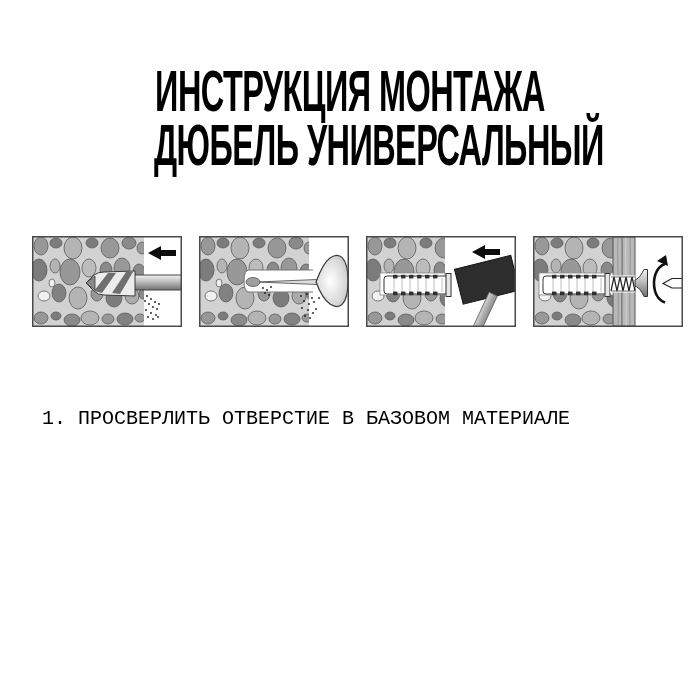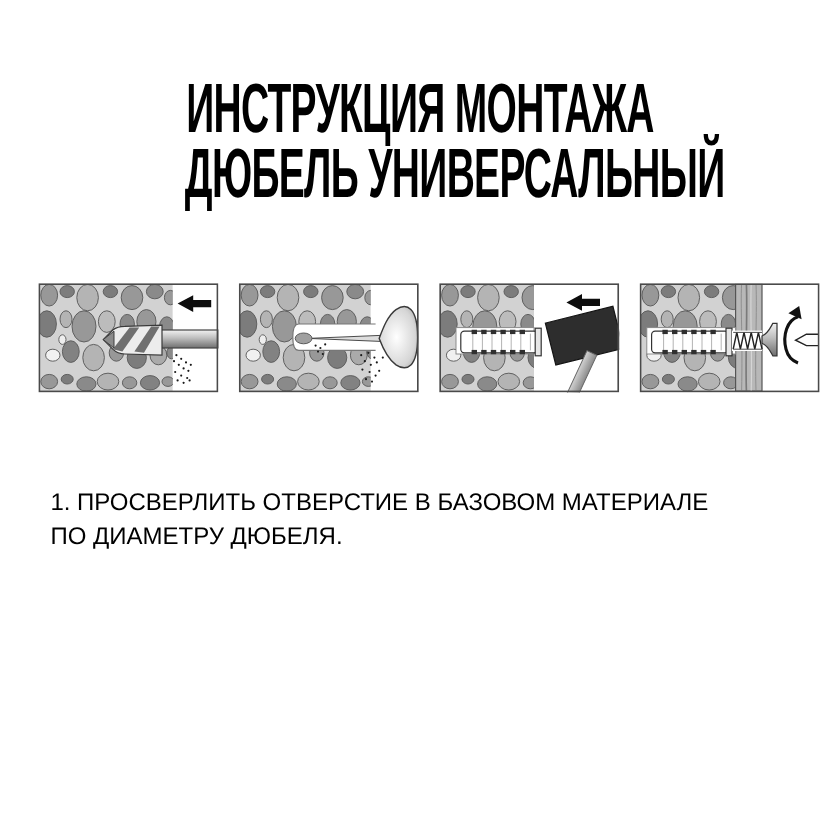--- a/index.html
+++ b/index.html
@@ -21,20 +21,21 @@
   .panels{
     display:flex;justify-content:space-between;
     margin:64px 17px 0 32px;
   }
   .panel{width:150px;height:91px;background:#fff;display:block;}
 
   
   .instructions{
     margin:78px 0 0 42px;padding:0;list-style:none;
     font-size:20px;
+    font-family:Liberation Mono, monospace;
   }
   .instruction{margin:0 0 19px 0;padding:0;}
   .iline{line-height:28px;white-space:pre;}
 
   .defs-holder{position:absolute;width:0;height:0;overflow:hidden;}
 </style>
 </head>
 <body>
 
 <svg class="defs-holder" aria-hidden="true">
@@ -252,19 +253,18 @@
         <path d="M149,42.5 L139,42.5 L130,47.5 L139,52 L149,52" fill="#fdfdfd" stroke="#222222" stroke-width="1.2"></path>
       </g>
       <rect x="0.75" y="0.75" width="148.5" height="89.5" fill="none" stroke="#4a4a4a" stroke-width="1.5"></rect>
     </svg>
 
   </div>
 
   <ol class="instructions">
     <li class="instruction">
       <div class="iline">1. ПРОСВЕРЛИТЬ ОТВЕРСТИЕ В БАЗОВОМ МАТЕРИАЛЕ</div>
-      <div class="iline">ПО ДИАМЕТРУ ДЮБЕЛЯ.</div>
     </li>
     <li class="instruction">
     </li>
   </ol>
 
 </main>
 
 </body></html>

